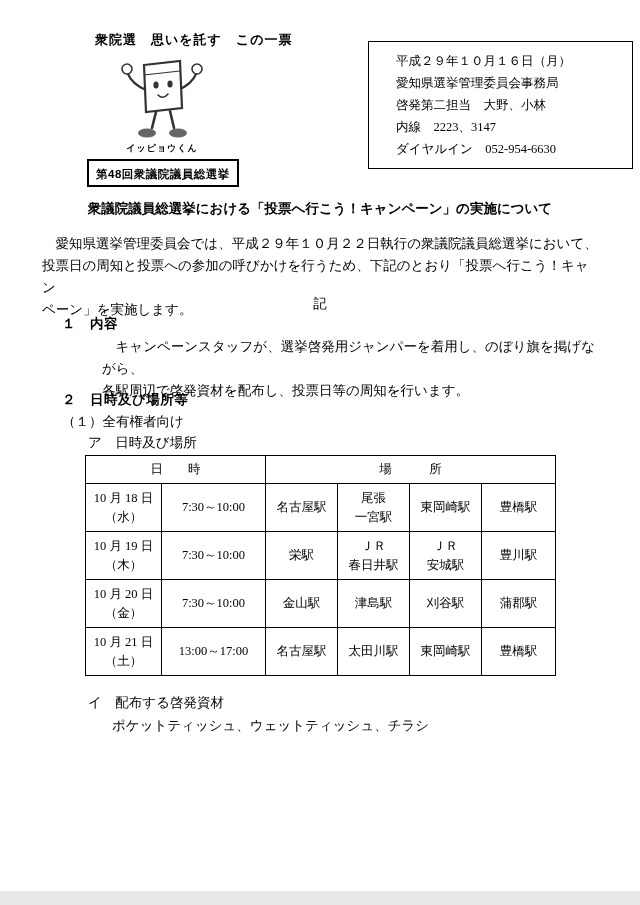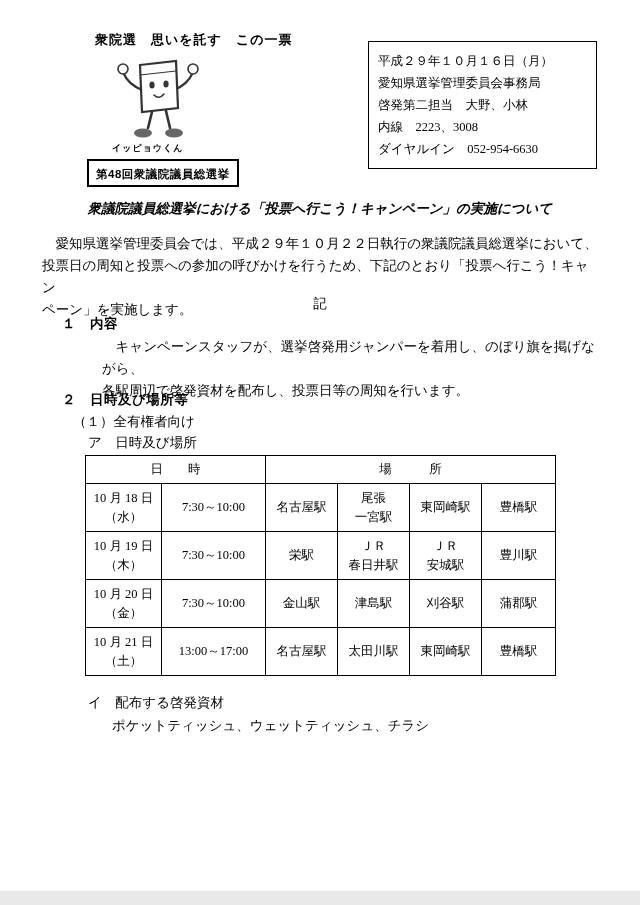--- a/index.html
+++ b/index.html
@@ -13,65 +13,65 @@
     overflow:hidden;
   }
   .abs{position:absolute;}
 
   
   .slogan{
     left:95px;top:31px;
     font-family:"Liberation Sans", sans-serif;
     font-weight:bold;font-size:13px;letter-spacing:1px;
   }
-  .mascot{left:112px;top:52px;width:100px;}
+  .mascot{left:112px;top:52px;width:100px;text-align:center;}
   .mascot-caption{
     font-family:"Liberation Sans", sans-serif;
     font-weight:bold;font-size:9px;margin-top:-4px;letter-spacing:1px;
   }
   .election-box{
     left:87px;top:159px;
     border:2px solid #000;
     padding:6px 7px 3px 7px;
     font-family:"Liberation Sans", sans-serif;
     font-weight:bold;font-size:11.5px;letter-spacing:.5px;
     background:#fff;
   }
   .contact-box{
     left:368px;top:41px;width:209px;
     border:1px solid #000;
-    padding:8px 9px;
+    padding:8px 27px;
     font-size:12.5px;line-height:22px;
   }
 
   
   .doc-title{
     left:0;top:200px;width:640px;text-align:center;
     font-family:"Liberation Sans", sans-serif;
-    font-weight:bold;font-size:13.5px;font-style:italic;
+    font-weight:bold;font-size:13.5px;
   }
   .intro{
     left:42px;top:233px;width:560px;
     font-size:13.5px;line-height:22px;
     text-indent:1em;white-space:pre-line;
   }
   .ki{left:0;top:295px;width:640px;text-align:center;font-size:13.5px;}
 
   .sec-heading{
     font-family:"Liberation Sans", sans-serif;
     font-weight:bold;font-size:13.5px;letter-spacing:.5px;
   }
   .s1{left:62px;top:315px;}
   .sec1-body{
     left:82px;top:336px;width:500px;
     font-size:13.5px;line-height:22px;
     text-indent:1em;white-space:pre-line;margin-left:20px;
   }
   .s2{left:62px;top:391px;}
-  .sub1{left:62px;top:413px;font-size:13.5px;margin-left:11px;}
+  .sub1{left:62px;top:413px;font-size:13.5px;}
   .sub2{left:88px;top:434px;font-size:13.5px;}
 
   
   table.schedule{
     position:absolute;left:85px;top:455px;
     border-collapse:collapse;table-layout:fixed;width:470px;
     font-size:12.5px;
   }
   table.schedule th, table.schedule td{
     border:1px solid #000;
@@ -113,21 +113,21 @@
     </span>
     <div class="mascot-caption">イッピョウくん</div>
   </div>
 
   <div class="abs election-box">第48回衆議院議員総選挙</div>
 
   <div class="abs contact-box">
     <div>平成２９年１０月１６日（月）</div>
     <div>愛知県選挙管理委員会事務局</div>
     <div>啓発第二担当　大野、小林</div>
-    <div>内線　2223、3008</div>
+    <div>内線　2223、3147</div>
     <div>ダイヤルイン　052-954-6630</div>
   </div>
 
   <div class="abs doc-title">衆議院議員総選挙における「投票へ行こう！キャンペーン」の実施について</div>
   <div class="abs intro">愛知県選挙管理委員会では、平成２９年１０月２２日執行の衆議院議員総選挙において、
 投票日の周知と投票への参加の呼びかけを行うため、下記のとおり「投票へ行こう！キャン
 ペーン」を実施します。</div>
   <div class="abs ki">記</div>
 
   <div class="abs sec-heading s1">１　内容</div>

